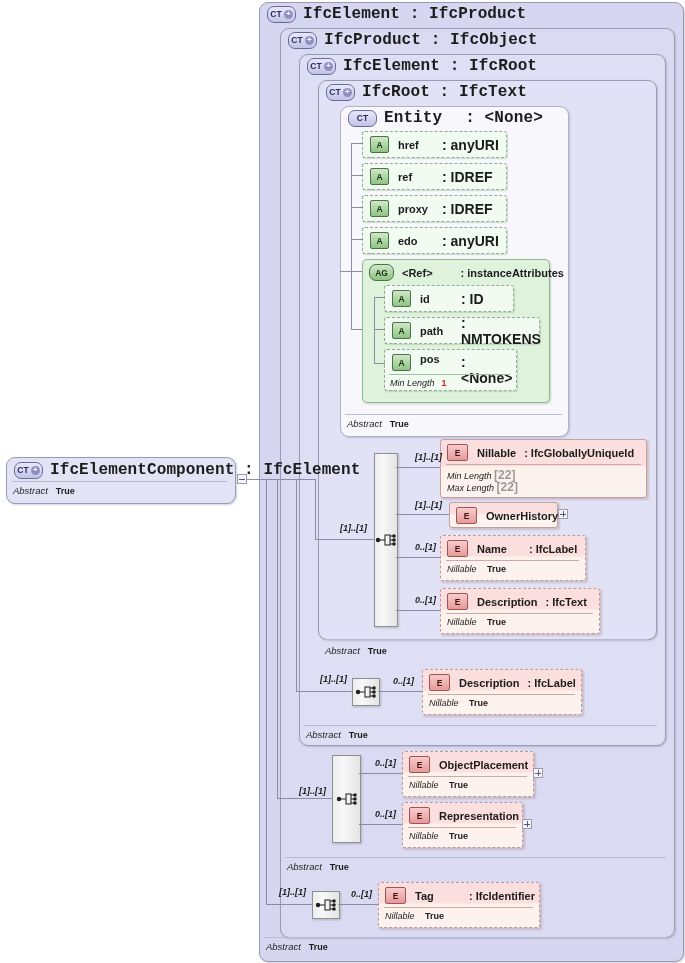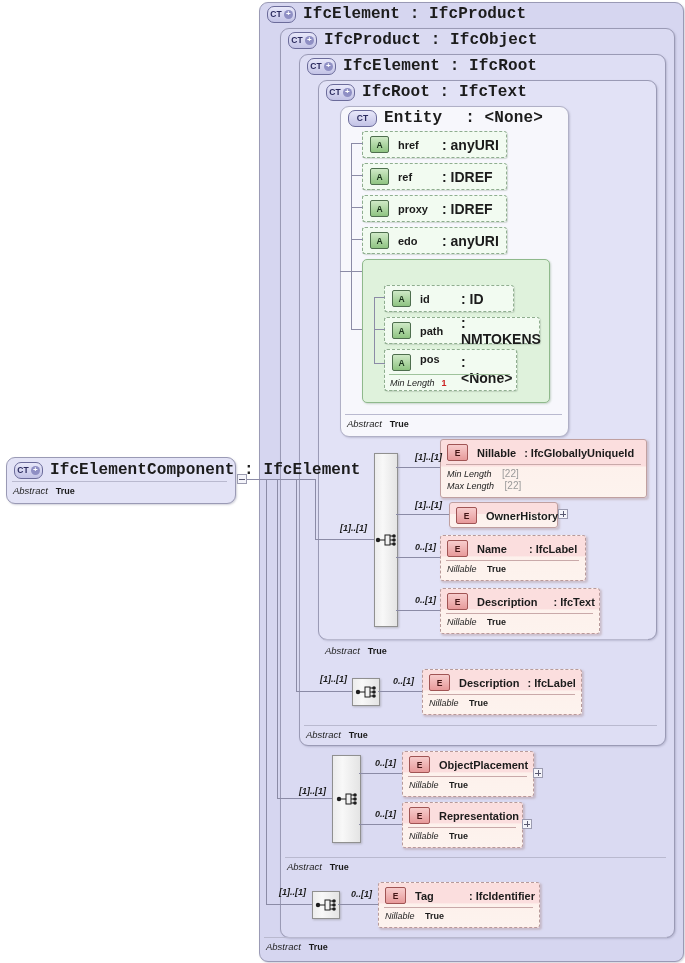--- a/index.html
+++ b/index.html
@@ -130,21 +130,21 @@
     flex:0 0 auto;
   }
   .e-name{margin-left:9px;font-size:11px;font-weight:bold;color:#1b1b1b;}
   .e-type{position:absolute;font-size:11px;font-weight:bold;color:#1b1b1b;}
   .el-sep{position:absolute;height:0;border-top:1px solid #c9a9a9;}
   .el-facet{
     position:absolute;font-size:9px;white-space:nowrap;
   }
   .el-facet .k{font-style:italic;color:#232323;}
   .el-facet .v{font-weight:bold;color:#1a1a1a;margin-left:8px;}
-  .el-facet .vg{color:#9a9a9a;font-weight:normal;margin-left:8px;font-size:10px;}
+  .el-facet .vg{color:#9a9a9a;font-weight:bold;font-size:12px;}
 
   
   .seq{
     position:absolute;
     border:1px solid #909090;
     background:linear-gradient(to right,#ececec 0%,#f8f8f8 35%,#e4e4e4 100%);
     box-shadow:1px 1px 2px rgba(120,120,120,.4);
   }
   .seq svg{position:absolute;left:50%;top:50%;transform:translate(-50%,-50%);}
 
@@ -255,20 +255,25 @@
   <div class="ln lnv" style="left:351px;top:143px;width:1px;height:186px;"></div>
   <div class="ln lnh" style="left:351px;top:143px;width:12px;"></div>
   <div class="ln lnh" style="left:351px;top:175px;width:12px;"></div>
   <div class="ln lnh" style="left:351px;top:207px;width:12px;"></div>
   <div class="ln lnh" style="left:351px;top:239px;width:12px;"></div>
   <div class="ln lnh" style="left:351px;top:271px;width:12px;"></div>
   <div class="ln lnh" style="left:340px;top:271px;width:11px;"></div>
   <div class="ln lnh" style="left:351px;top:329px;width:12px;"></div>
 
   <div class="ag-box" style="left:362px;top:259px;width:186px;height:142px;">
+  </div>
+  <div class="ag-head" style="left:369px;top:264px;">
+    <span class="icon-ag">AG</span>
+    <span class="ag-title">&lt;Ref&gt;</span>
+    <span class="ag-title" style="margin-left:20px;">: instanceAttributes</span>
   </div>
 
   <div class="attr-box" style="left:384px;top:285px;width:128px;">
     <span class="icon-a">A</span>
     <span class="a-name">id</span>
     <span class="a-type" style="left:76px;">: ID</span>
   </div>
   <div class="attr-box" style="left:384px;top:317px;width:154px;">
     <span class="icon-a">A</span>
     <span class="a-name">path</span>
@@ -354,21 +359,21 @@
       <span class="v">True</span>
     </div>
   </div>
   <div class="card" style="left:415px;top:542px;">0..[1]</div>
   <div class="ln lnh" style="left:396px;top:557px;width:44px;"></div>
 
   <div class="el-box" style="left:440px;top:588px;width:158px;height:44px;">
     <div class="el-head">
       <span class="icon-e">E</span>
       <span class="e-name">Description</span>
-      <span class="e-name" style="margin-left:16px;">: IfcText</span>
+      <span class="e-name" style="margin-left:8px;">: IfcText</span>
     </div>
     <div class="el-sep" style="left:5px;top:24px;width:147px;"></div>
     <div class="el-facet" style="left:6px;top:28px;">
       <span class="k">Nillable</span>
       <span class="v">True</span>
     </div>
   </div>
   <div class="card" style="left:415px;top:595px;">0..[1]</div>
   <div class="ln lnh" style="left:396px;top:610px;width:44px;"></div>
 

